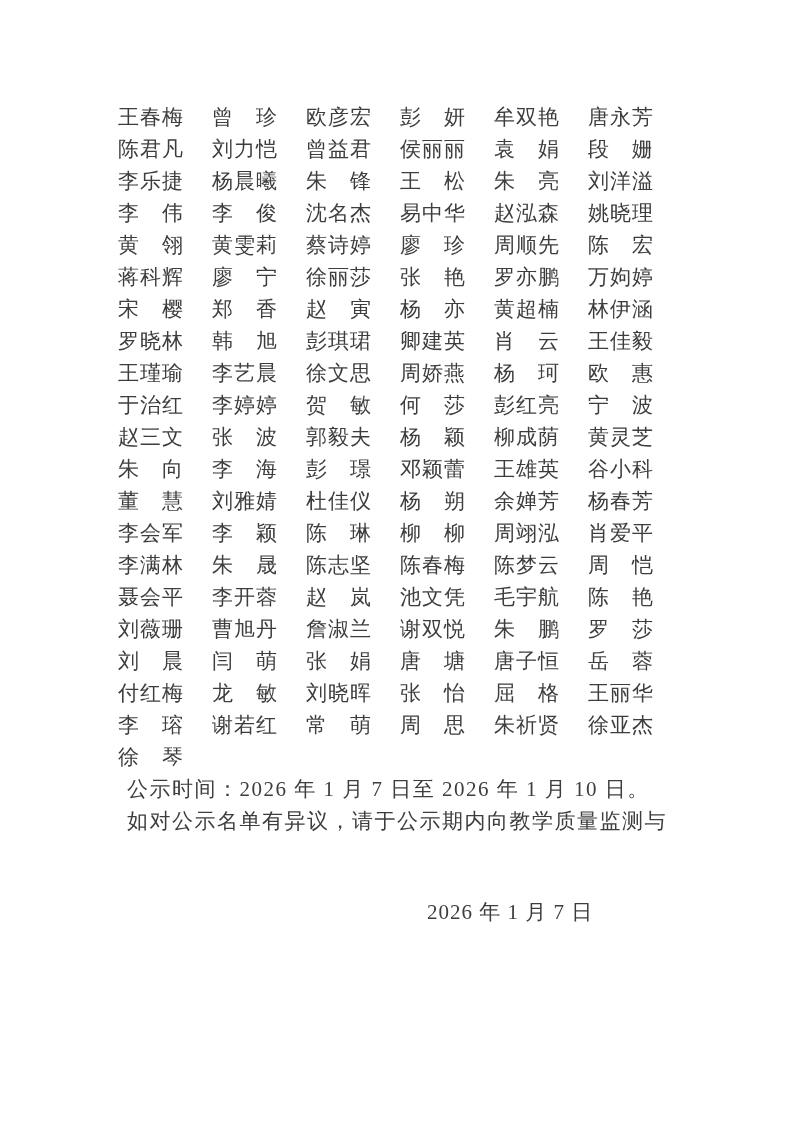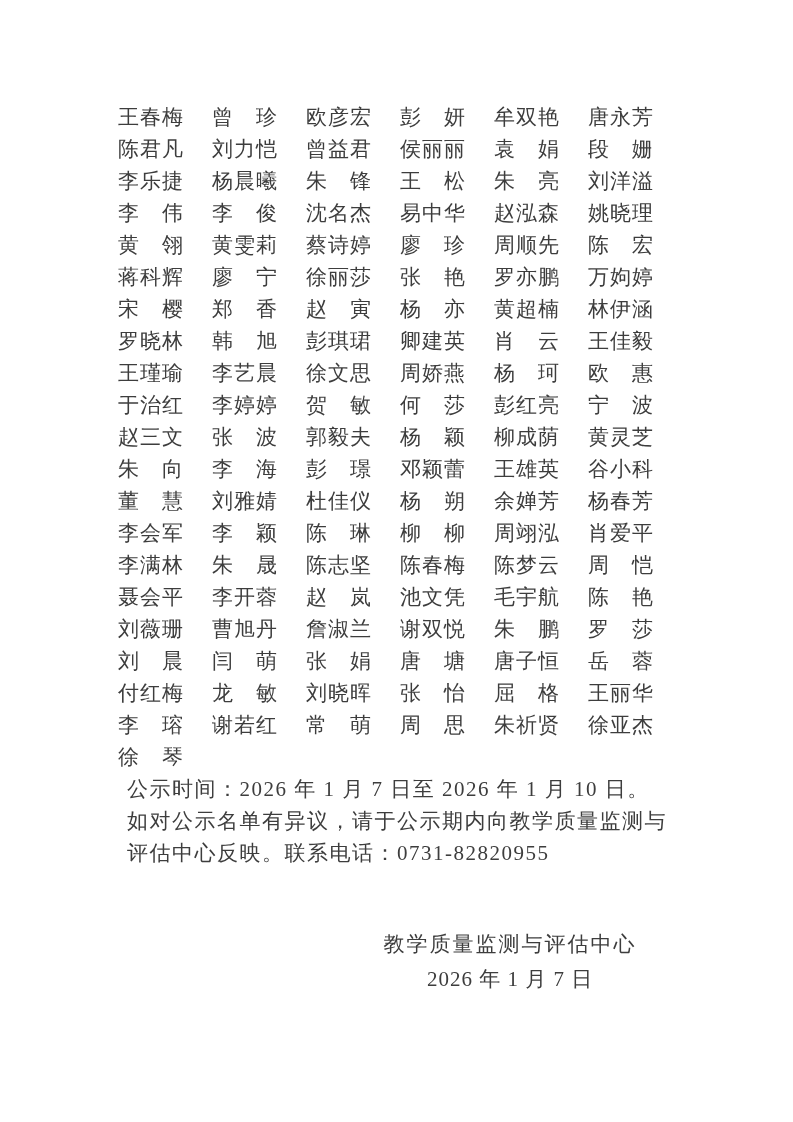--- a/index.html
+++ b/index.html
@@ -664,21 +664,19 @@
             <span>徐</span>
             <span>琴</span>
           </div>
         </div>
       </div>
 
     <div class="notice-line">公示时间：2026 年 1 月 7 日至 2026 年 1 月 10 日。</div>
 
     <div class="notice-line">如对公示名单有异议，请于公示期内向教学质量监测与</div>
 
-    <div class="notice-line">评估中心反映。联系电话：0731-82820955</div>
 
     <div class="signature-block">
-      <div class="signature-org">教学质量监测与评估中心</div>
       <div class="signature-date">2026 年 1 月 7 日</div>
     </div>
 
   </div>
 </div>
 
 </body></html>

